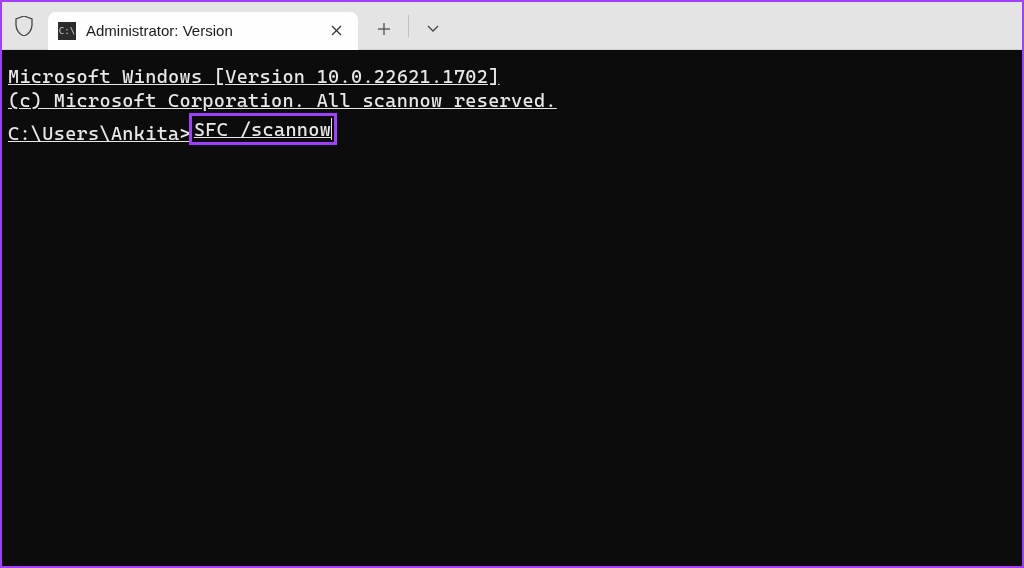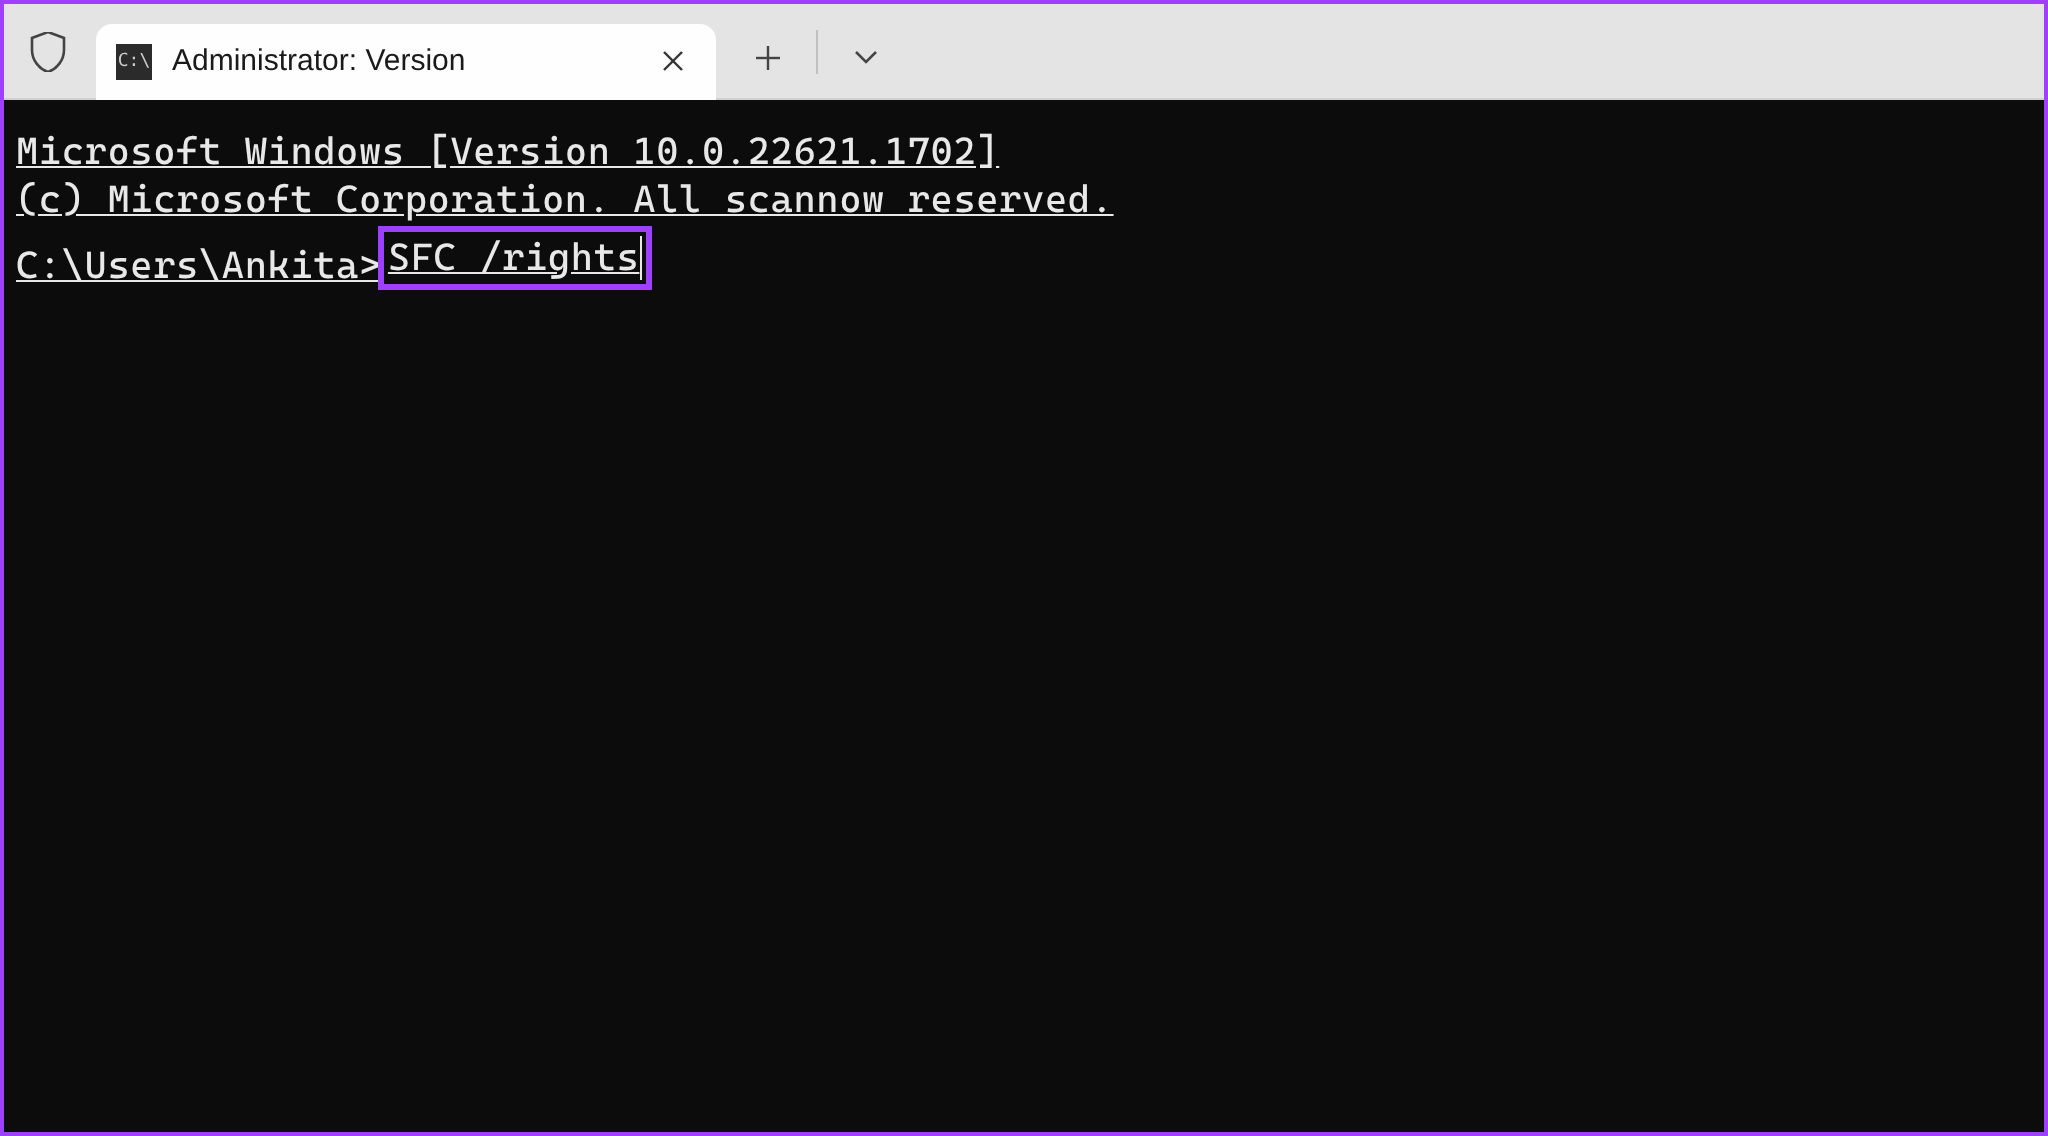--- a/index.html
+++ b/index.html
@@ -160,15 +160,15 @@
       </svg>
     </div>
   </div>
 </div>
 
 <div class="terminal">
   <div class="term-line">Microsoft Windows [Version 10.0.22621.1702]</div>
   <div class="term-line">(c) Microsoft Corporation. All scannow reserved.</div>
   <div class="term-line"></div>
   <div class="term-line prompt-line">
-    <span>C:\Users\Ankita&gt;</span><span class="highlight-box"><span>SFC /rights</span><span class="cursor"></span></span>
+    <span>C:\Users\Ankita&gt;</span><span class="highlight-box"><span>SFC /scannow</span><span class="cursor"></span></span>
   </div>
 </div>
 
 </body></html>

